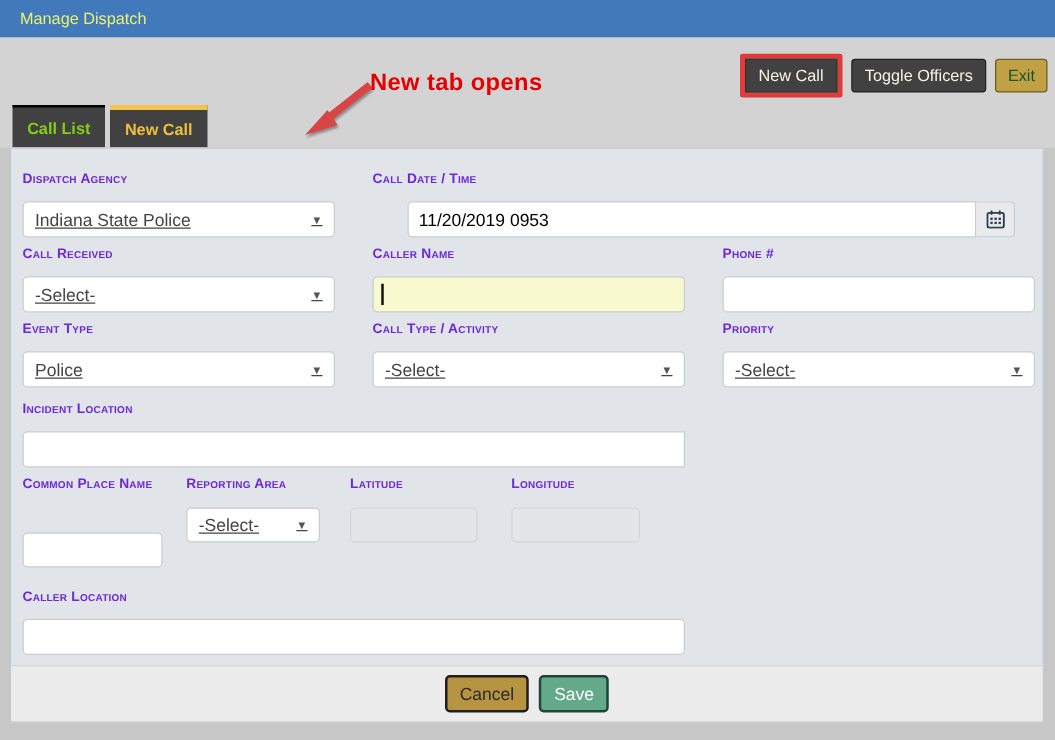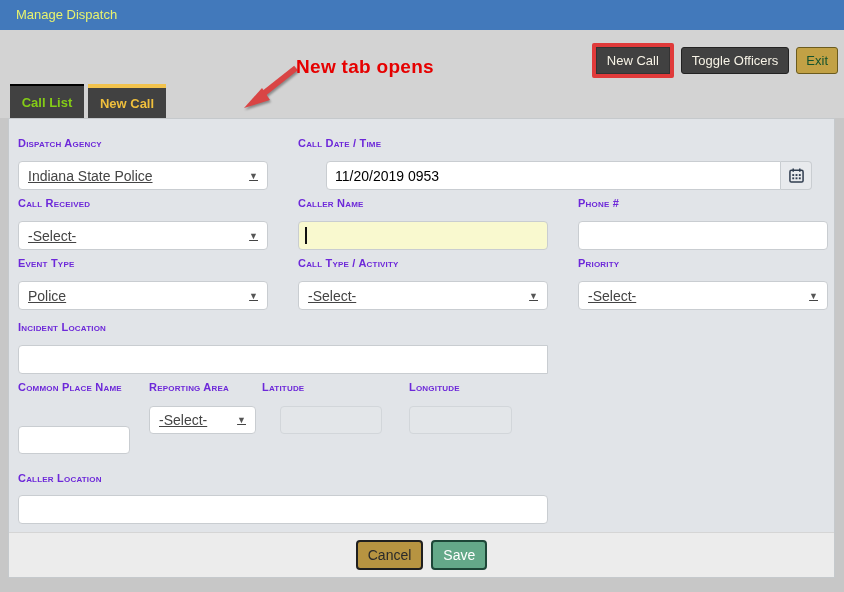--- a/index.html
+++ b/index.html
@@ -166,21 +166,21 @@
 
   <div class="flabel" style="left:9px; top:261px; width:122px;">Common Place Name</div>
   <input class="ctrl" style="left: 9px; top: 307px; width: 112px; height: 28px;" type="text" value="">
 
   <div class="flabel" style="left:140px; top:261px;">Reporting Area</div>
   <div class="ctrl sel" style="left:140px; top:287px; width:107px; height:28px;">
     <span>-Select-</span>
     <span class="arr">▼</span>
   </div>
 
-  <div class="flabel" style="left:253px; top:261px;">Latitude</div>
+  <div class="flabel" style="left:271px; top:261px;">Latitude</div>
   <input class="ctrl" style="left: 271px; top: 287px; width: 102px; height: 28px;" type="text" disabled="" value="">
 
   <div class="flabel" style="left:400px; top:261px;">Longitude</div>
   <input class="ctrl" style="left: 400px; top: 287px; width: 103px; height: 28px;" type="text" disabled="" value="">
 
   <div class="flabel" style="left:9px; top:352px;">Caller Location</div>
   <input class="ctrl" style="left: 9px; top: 376px; width: 530px;" type="text" value="">
 
   <div class="pfooter">
     <button class="btn-cancel">Cancel</button>

